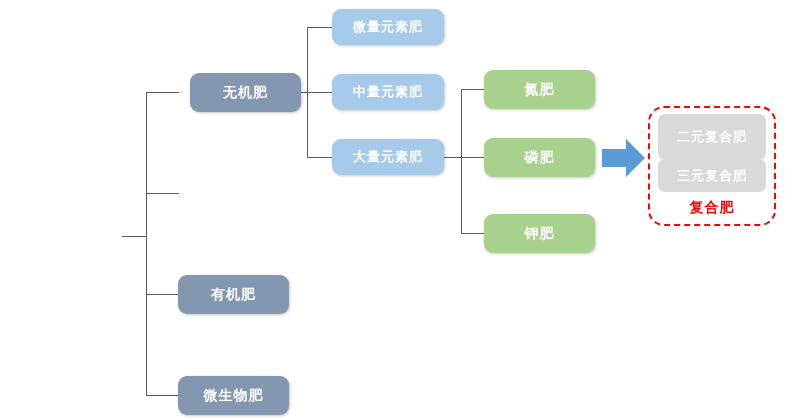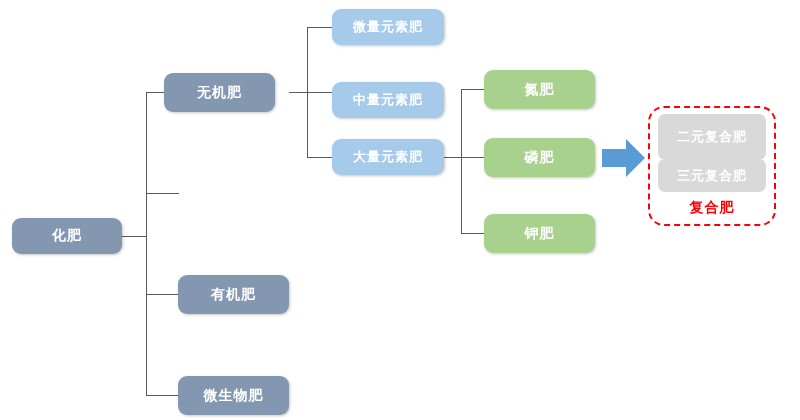--- a/index.html
+++ b/index.html
@@ -107,32 +107,31 @@
   <div class="line h" style="left:307px; top:27px; width:26px;"></div>
   <div class="line h" style="left:307px; top:92px; width:26px;"></div>
   <div class="line h" style="left:307px; top:157px; width:26px;"></div>
 
   <div class="line h" style="left:444px; top:157px; width:18px;"></div>
   <div class="line v" style="left:461px; top:89px; height:145px;"></div>
   <div class="line h" style="left:461px; top:89px; width:23px;"></div>
   <div class="line h" style="left:461px; top:157px; width:23px;"></div>
   <div class="line h" style="left:461px; top:233px; width:23px;"></div>
 
-  <div class="node slate" style="left:12px; top:218px; width:110px; height:36px;">化肥</div>
 
-  <div class="node slate" style="left:164px; top:73px; width:111px; height:39px;">无机肥</div>
+  <div class="node slate" style="left:190px; top:73px; width:111px; height:39px;">无机肥</div>
 
 
   <div class="node slate" style="left:178px; top:275px; width:111px; height:39px;">有机肥</div>
 
   <div class="node slate" style="left:178px; top:376px; width:111px; height:39px;">微生物肥</div>
 
   <div class="node lightblue" style="left:332px; top:9px; width:112px; height:36px;">微量元素肥</div>
 
-  <div class="node lightblue" style="left:332px; top:82px; width:112px; height:36px;">中量元素肥</div>
+  <div class="node lightblue" style="left:332px; top:74px; width:112px; height:36px;">中量元素肥</div>
 
   <div class="node lightblue" style="left:332px; top:139px; width:112px; height:36px;">大量元素肥</div>
 
   <div class="node green" style="left:484px; top:70px; width:111px; height:39px;">氮肥</div>
 
   <div class="node green" style="left:484px; top:138px; width:111px; height:39px;">磷肥</div>
 
   <div class="node green" style="left:484px; top:214px; width:111px; height:39px;">钾肥</div>
 
   <svg id="flow-arrow" style="left:602px; top:137px;" width="44" height="42" viewBox="0 0 44 42">

